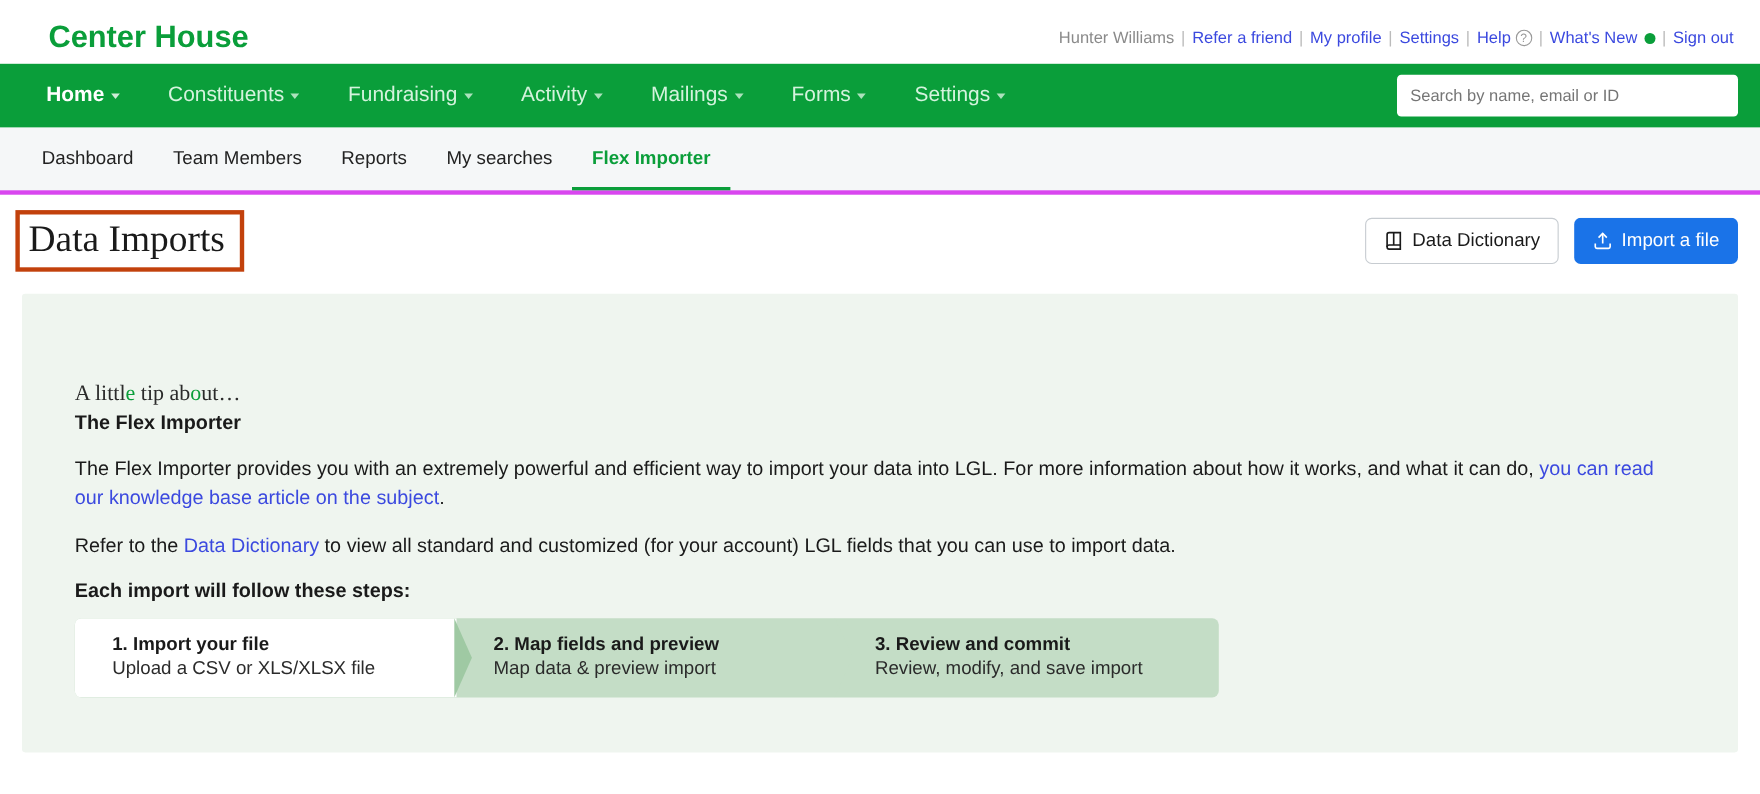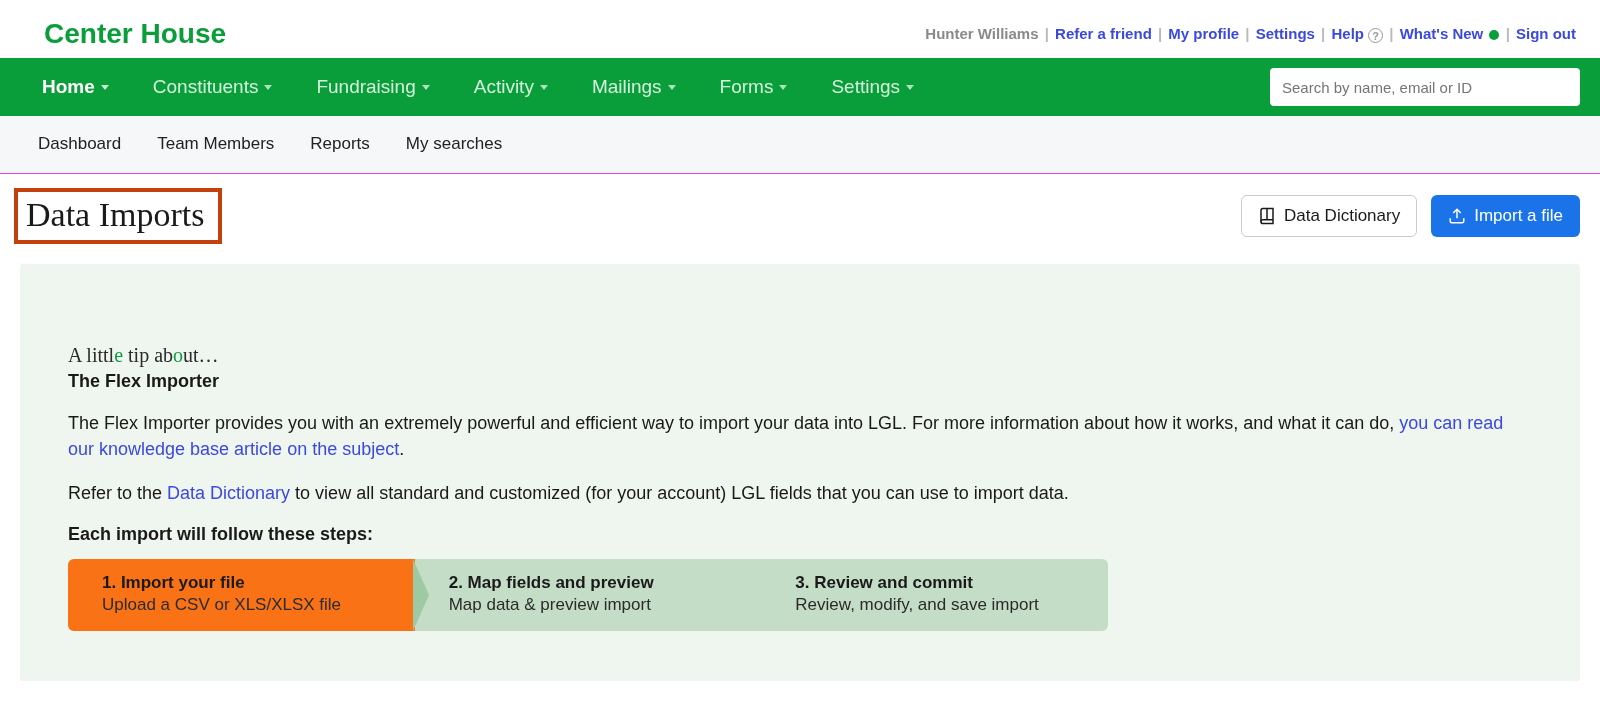--- a/index.html
+++ b/index.html
@@ -1,55 +1,55 @@
 <!DOCTYPE html>
 <html><head>
 <meta charset="utf-8">
 <style>
 * { box-sizing: border-box; margin: 0; padding: 0; }
 body { font-family: -apple-system, BlinkMacSystemFont, "Segoe UI", Helvetica, Arial, sans-serif; background: #fff; color: #1a1a1a; }
 
 .topbar { display: flex; justify-content: space-between; align-items: center; padding: 18px 24px 8px 24px; margin-left: 20px; }
 .brand { color: #0a9e3a; font-weight: 700; font-size: 28px; }
-.userlinks { font-size: 15px; color: #8a8a8a; font-weight: bold; }
+.userlinks { font-size: 15px; color: #8a8a8a; }
 .userlinks a { color: #3b49df; text-decoration: none; cursor: pointer; }
 .userlinks .sep { color: #bbb; margin: 0 2px; }
 .userlinks .muted { color: #8a8a8a; }
 .status-dot { width: 10px; height: 10px; background: #0a9e3a; border-radius: 50%; display: inline-block; vertical-align: middle; margin-left: 2px; }
 .help-q { display: inline-block; border: 1px solid #999; border-radius: 50%; width: 15px; height: 15px; font-size: 11px; line-height: 14px; text-align: center; color: #999; vertical-align: middle; }
 
 .mainnav { background: #0a9e3a; display: flex; align-items: center; padding: 0 20px; }
 .mainnav-item { color: #d4f3dd; padding: 18px 22px; font-size: 19px; cursor: pointer; display: flex; align-items: center; gap: 6px; }
 .mainnav-item.active { color: #fff; font-weight: 700; }
 .chevron-down { display: inline-block; width: 0; height: 0; border-left: 4px solid transparent; border-right: 4px solid transparent; border-top: 5px solid currentColor; opacity: 0.8; }
 .search-wrap { margin-left: auto; }
 .search-input { width: 310px; height: 38px; border: none; border-radius: 4px; padding: 16px 12px; font-size: 15px; }
 
-.subnav { background: #f5f7f8; border-bottom: 1px solid #d946ef; display: flex; padding: 0 20px; }
+.subnav { background: #f5f7f8; border-bottom: 4px solid #d946ef; display: flex; padding: 0 20px; }
 .subnav-item { padding: 18px 18px 16px 18px; font-size: 17px; color: #222; cursor: pointer; border-bottom: 3px solid transparent; }
 .subnav-item.active { color: #0a9e3a; font-weight: 700; border-bottom-color: #0a9e3a; }
 
 .page-header { display: flex; align-items: center; padding: 14px 20px 10px 14px; }
 .page-title { font-family: Georgia, "Times New Roman", serif; font-size: 34px; font-weight: 400; border: 4px solid #c2410c; padding: 4px 14px 6px 8px; }
 .header-actions { margin-left: auto; display: flex; gap: 14px; }
 .btn { display: inline-flex; align-items: center; gap: 8px; font-size: 17px; padding: 10px 16px; border-radius: 6px; cursor: pointer; border: 1px solid transparent; }
 .btn-outline { background: #fff; border-color: #c7ccd1; color: #1a1a1a; }
 .btn-primary { background: #1a73e8; color: #fff; }
 
 .tip-panel { background: #eff5ef; margin: 10px 20px 20px 20px; padding: 36px 48px 50px 48px; border-radius: 3px; }
 .tip-intro { font-family: Georgia, "Times New Roman", serif; font-size: 20px; color: #2b2b2b; margin-bottom: 4px; margin-top: 44px; }
 .tip-intro .stylized-e, .tip-intro .stylized-o { color: #0a9e3a; }
 .tip-title { font-weight: 700; font-size: 18px; margin-bottom: 18px; }
 .tip-body { font-size: 18px; line-height: 1.45; margin-bottom: 18px; }
 .tip-body a { color: #3b49df; text-decoration: none; }
 .steps-title { font-weight: 700; font-size: 18px; margin-bottom: 14px; }
 
 .steps { display: flex; background: #c4ddc6; border-radius: 6px; overflow: hidden; max-width: 1040px; }
 .step { flex: 1; padding: 14px 30px 16px 34px; position: relative; }
-.step.first { background: #f97316; }
+.step.first { background: #ffffff; }
 .step-num { font-weight: 700; font-size: 17px; }
 .step-sub { font-size: 17px; margin-top: 2px; color: #2b2b2b; }
 .step-arrow { position: absolute; right: -14px; top: 0; width: 0; height: 0; border-top: 36px solid transparent; border-bottom: 36px solid transparent; border-left: 16px solid #9fc9a3; z-index: 2; }
 .step-arrow.light { border-left-color: #c4ddc6; }
 
 .icon-svg { width: 18px; height: 18px; flex-shrink: 0; }
 </style>
 </head>
 <body>
 
@@ -104,20 +104,21 @@
   <div class="search-wrap">
     <input class="search-input" placeholder="Search by name, email or ID" style="">
   </div>
 </div>
 
 <div class="subnav">
   <div class="subnav-item">Dashboard</div>
   <div class="subnav-item">Team Members</div>
   <div class="subnav-item">Reports</div>
   <div class="subnav-item">My searches</div>
+  <div class="subnav-item active">Flex Importer</div>
 </div>
 
 <div class="page-header">
   <div class="page-title">Data Imports</div>
   <div class="header-actions">
     <button class="btn btn-outline">
       <svg class="icon-svg" viewBox="0 0 24 24" fill="none" stroke="currentColor" stroke-width="2">
           <path d="M4 19.5A2.5 2.5 0 0 1 6.5 17H20"></path>
           <path d="M6.5 2H20v20H6.5A2.5 2.5 0 0 1 4 19.5v-15A2.5 2.5 0 0 1 6.5 2z"></path>
           <path d="M12 2v15"></path>

